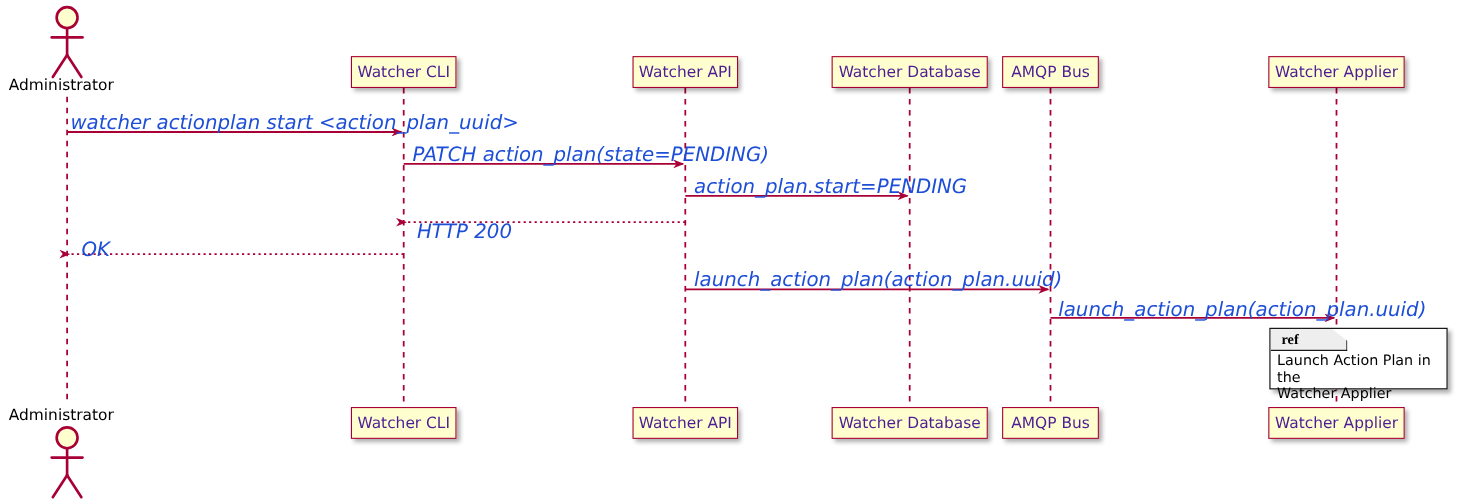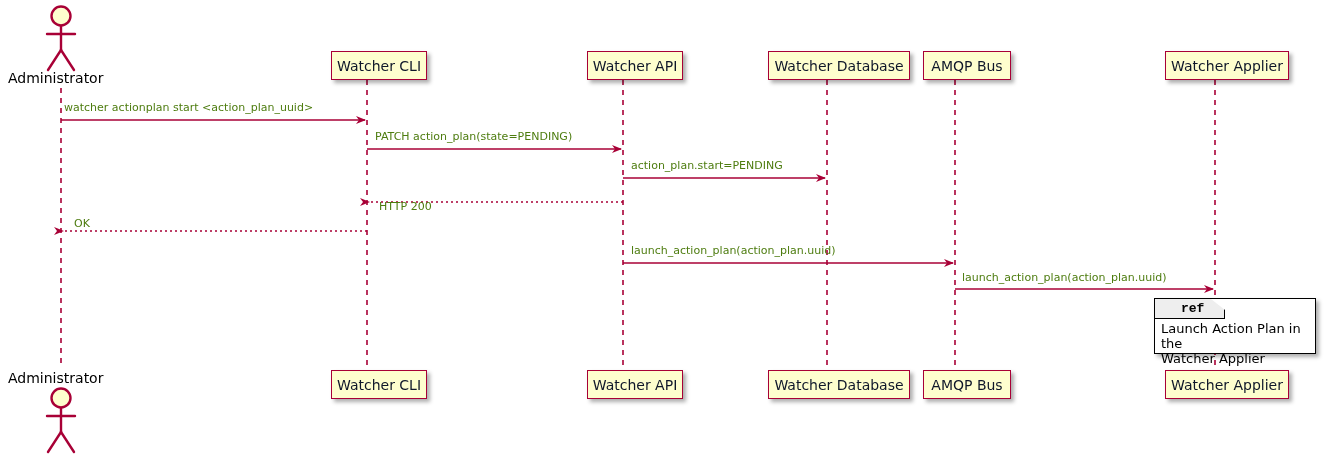--- a/index.html
+++ b/index.html
@@ -25,47 +25,47 @@
     height: 456px;
   }
   .overlay { pointer-events: none; }
 
   
   .participant {
     position: absolute;
     box-sizing: border-box;
     background: #FEFECE;
     border: 1.5px solid #A80036;
-    color: #0f172a;
+    color: #4c1d95;
     font-size: 14px;
     line-height: 1;
     display: flex;
     align-items: center;
     justify-content: center;
     white-space: nowrap;
     box-shadow: 3px 3px 4px rgba(0,0,0,0.32);
     height: 29px;
-    margin-left: 12px;
   }
 
   
   .actor-label {
     position: absolute;
     font-size: 14px;
     color: #000000;
     white-space: nowrap;
     text-align: right;
   }
 
   
   .msg-label {
     position: absolute;
-    font-size: 11px;
-    color: #4d7c0f;
+    font-size: 18px;
+    color: #1d4ed8;
     white-space: nowrap;
+    font-style: italic;
   }
 
   
   .refbox {
     position: absolute;
     box-sizing: border-box;
     background: #FFFFFF;
     border: 1.5px solid #000000;
     box-shadow: 3px 3px 4px rgba(0,0,0,0.32);
   }
@@ -76,23 +76,23 @@
     width: 70px;
     height: 20px;
     background: #EEEEEE;
     border-right: 1.5px solid #000000;
     border-bottom: 1.5px solid #000000;
     box-sizing: border-box;
     clip-path: polygon(0 0, 80% 0, 100% 55%, 100% 100%, 0 100%);
   }
   .ref-tab-text {
     position: absolute;
-    left: 26px;
+    left: 10px;
     top: 2px;
-    font-family: Liberation Mono, monospace;
+    font-family: Liberation Serif, serif;
     font-weight: bold;
     font-size: 13px;
     color: #000000;
   }
   .ref-body {
     position: absolute;
     left: 6px;
     top: 22px;
     font-size: 13px;
     color: #000000;

